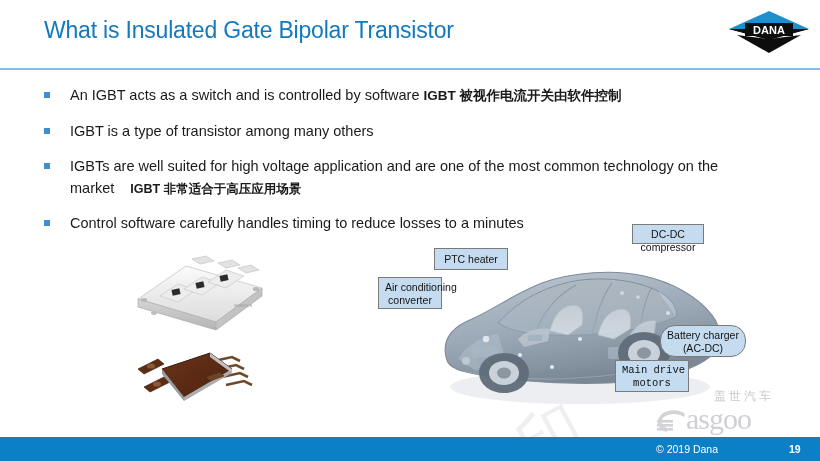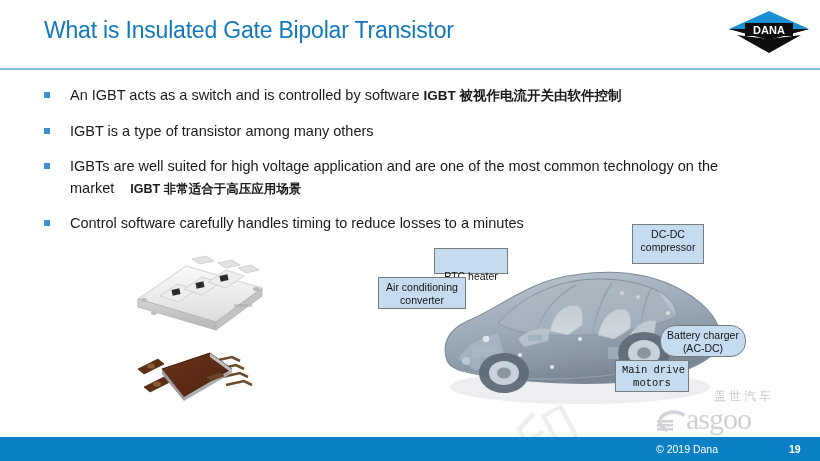--- a/index.html
+++ b/index.html
@@ -129,23 +129,23 @@
     background: #c5dcf0;
     border: 1px solid #7a7a7a;
     color: #111111;
     font-size: 10.5px;
     line-height: 1.25;
     text-align: center;
     padding: 3px 6px;
     box-sizing: border-box;
     white-space: nowrap;
   }
-  #callout-ptc      { left: 434px; top: 248px; width: 74px; height: 22px; padding-top: 21px; }
-  #callout-ac       { left: 378px; top: 277px; width: 88px; height: 32px; }
-  #callout-dcdc     { left: 632px; top: 224px; width: 72px; height: 40px; }
+  #callout-ptc      { left: 434px; top: 248px; width: 74px; height: 22px; padding-top: 4px; }
+  #callout-ac       { left: 378px; top: 277px; width: 64px; height: 32px; }
+  #callout-dcdc     { left: 632px; top: 224px; width: 72px; height: 20px; }
   #callout-battery  { left: 660px; top: 325px; width: 86px; height: 32px; border-radius: 15px; }
   #callout-motors   { left: 615px; top: 360px; width: 74px; height: 32px; font-family: Liberation Mono, monospace; }
 
   
   #watermark-diagonal {
     position: absolute;
     left: 270px;
     top: 230px;
     font-size: 62px;
     color: rgba(130,130,140,0.13);

